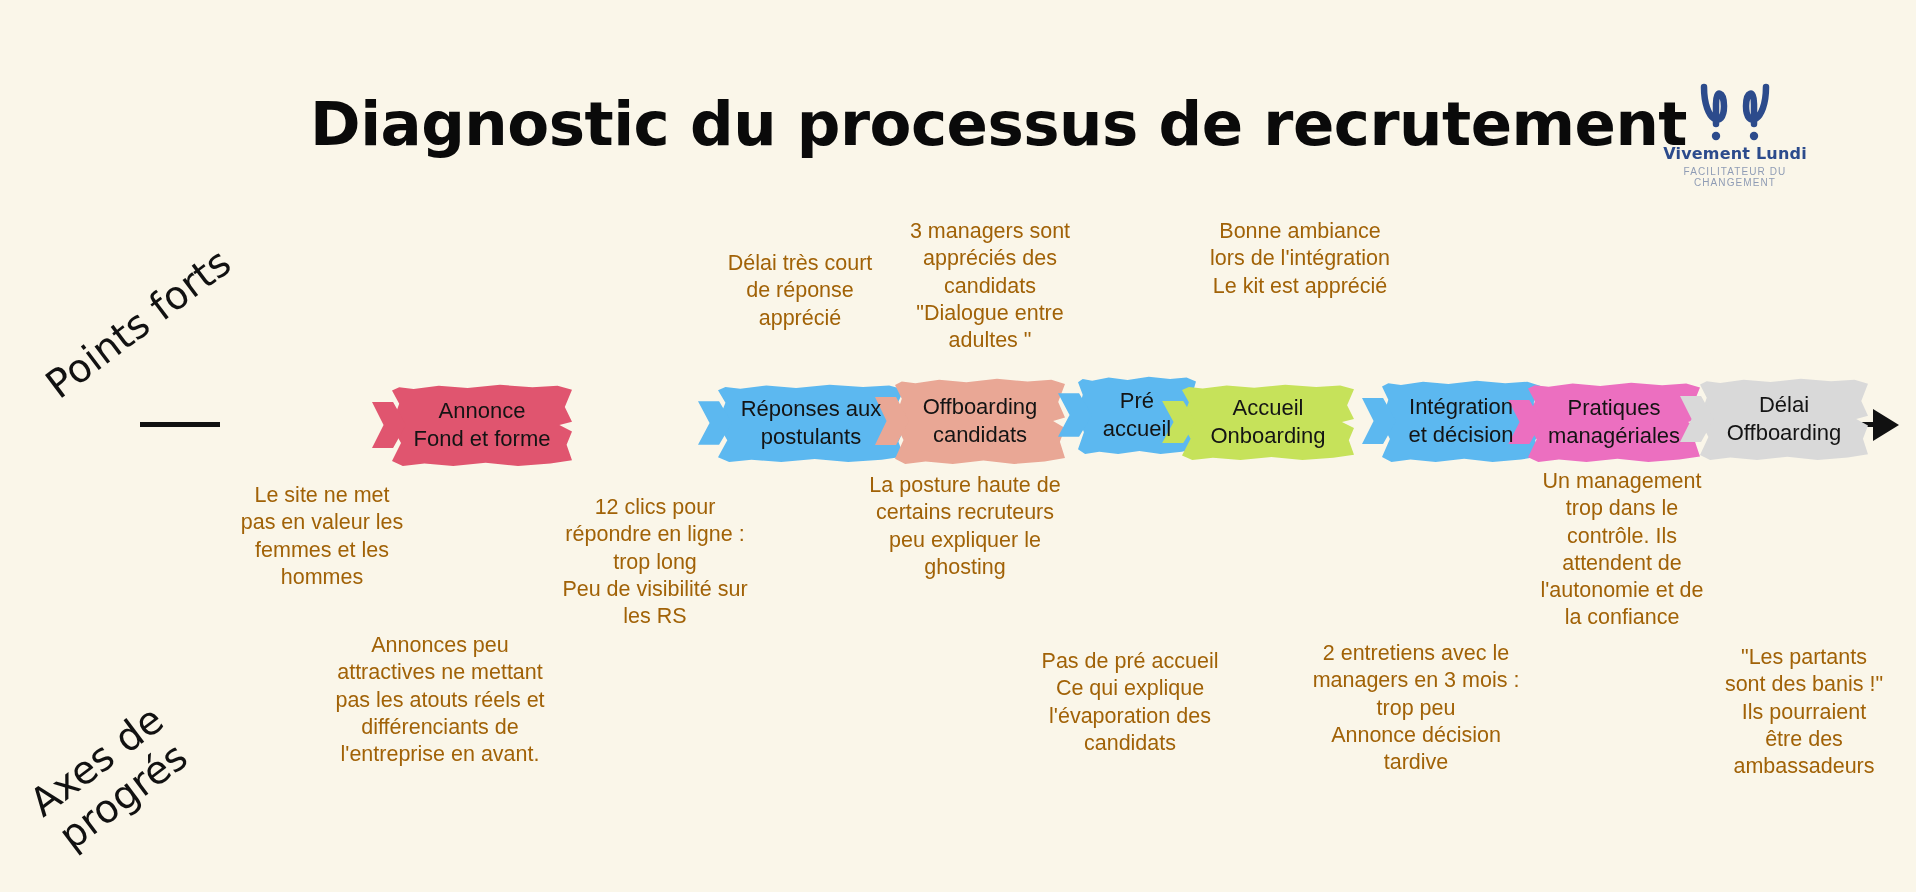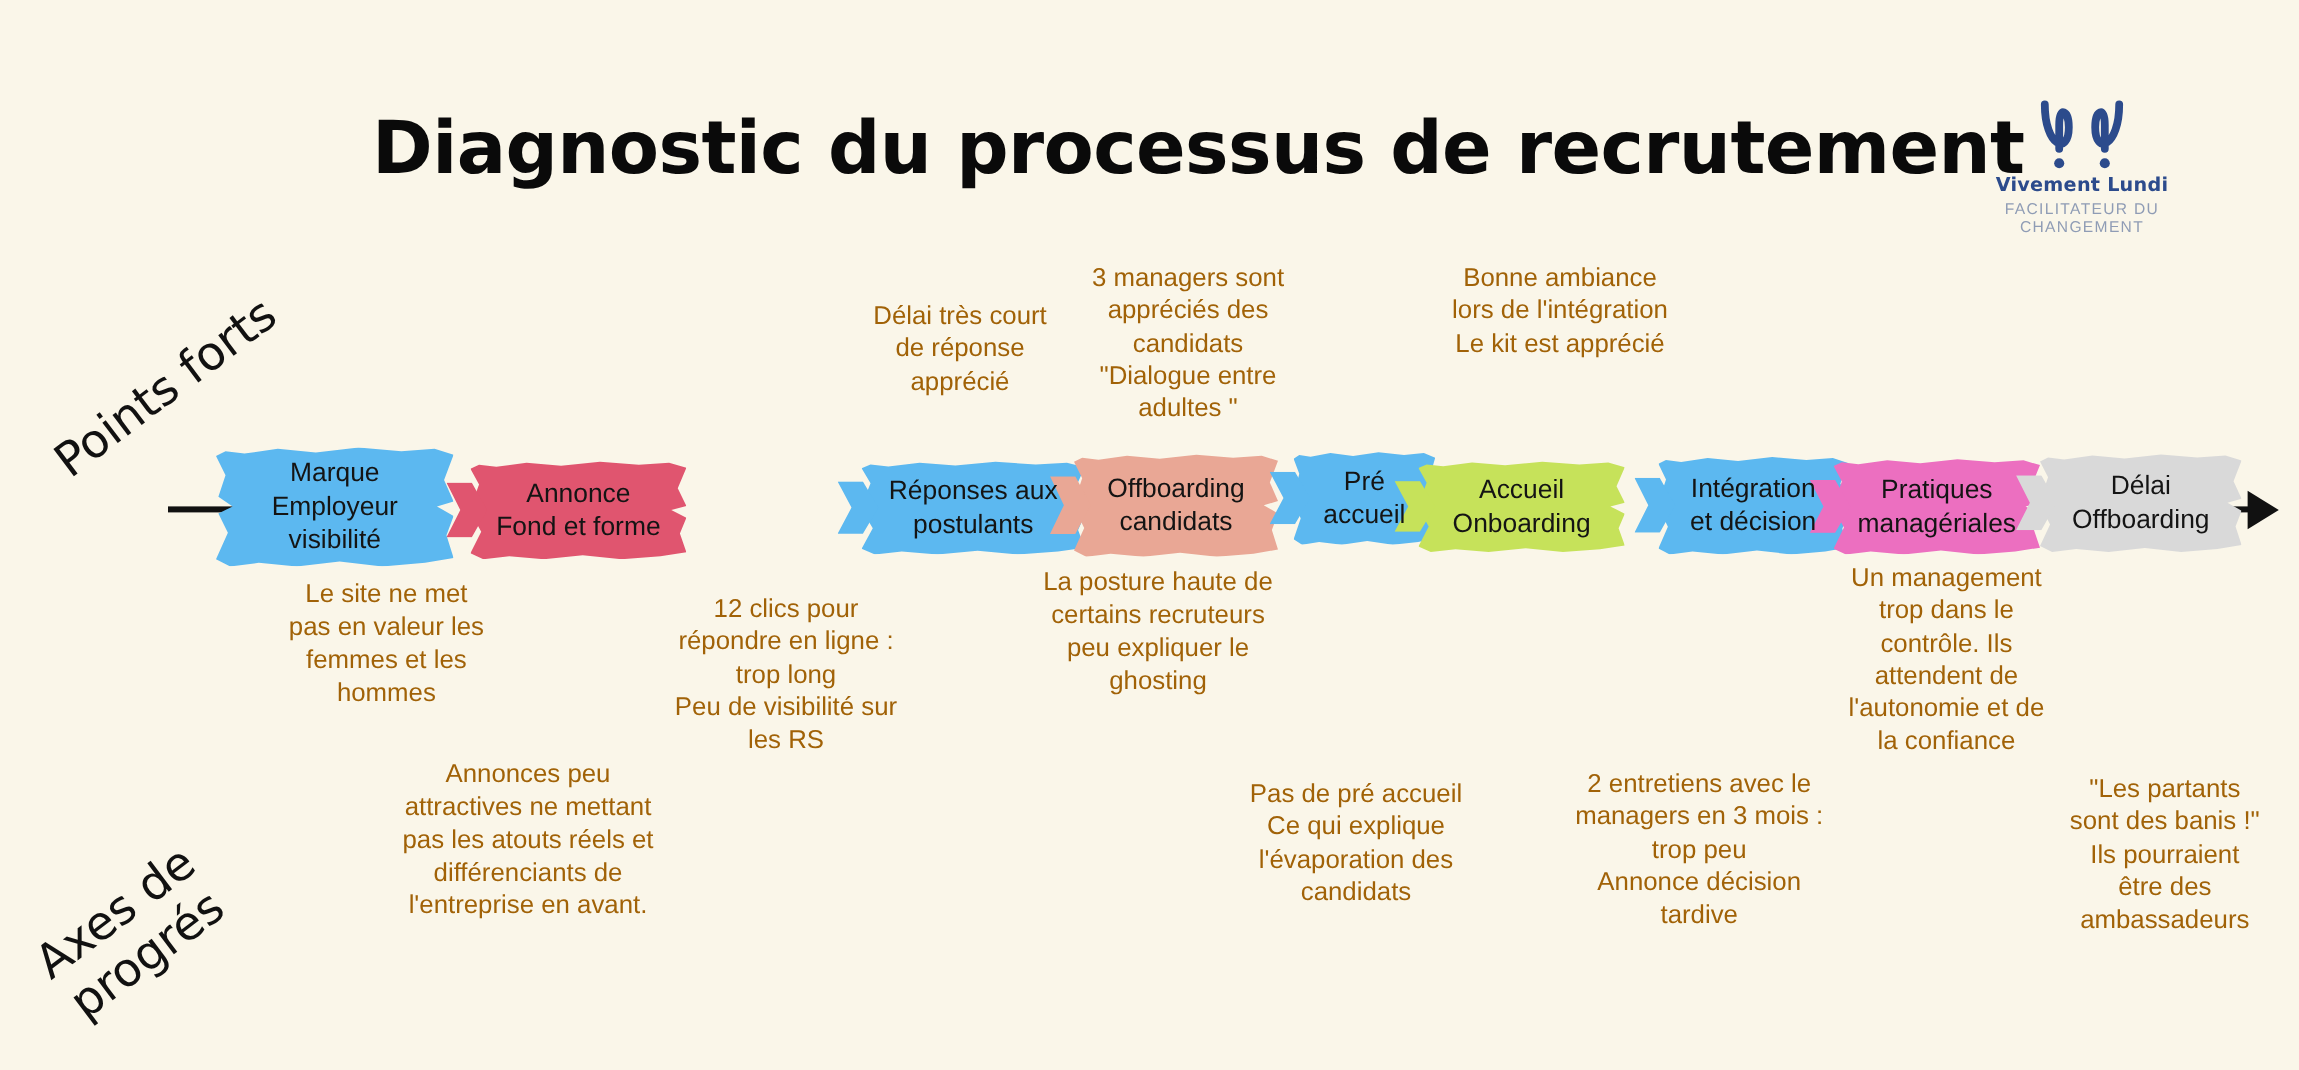--- a/index.html
+++ b/index.html
@@ -47,21 +47,21 @@
   #logo .brand {
     font-family: "DejaVu Sans", sans-serif;
     font-size: 16px;
     font-weight: bold;
     color: #2C4B8C;
     letter-spacing: 0.2px;
     margin-top: 2px;
   }
   #logo .tagline {
     font-family: "Liberation Sans", sans-serif;
-    font-size: 13px;
+    font-size: 10px;
     letter-spacing: 1.1px;
     color: #8F9CB5;
     margin-top: 3px;
   }
 
   
   .corner-label {
     position: absolute;
     font-family: "DejaVu Sans", sans-serif;
     font-size: 39px;
@@ -180,25 +180,20 @@
   <div class="corner-label" id="label-points-forts">Points forts</div>
   <div class="corner-label" id="label-axes-progres">Axes de
 progrés</div>
 
   <div class="axis-line" id="axis-left"></div>
   <div class="axis-line" id="axis-seg2"></div>
   <div class="axis-line" id="axis-seg3"></div>
   <div class="axis-line" id="axis-right"></div>
   <div id="axis-arrow-head"></div>
 
-  <div class="step no-tail" style="--c:#5CB8F0; left:180px; top:372px; width:198px; height:100px;">
-    <span class="step-label">Marque
-Employeur
-visibilité</span>
-  </div>
 
   <div class="step" style="--c:#E0556F; left:392px; top:384px; width:180px; height:82px;">
     <span class="step-label">Annonce
 Fond et forme</span>
   </div>
 
 
   <div class="step" style="--c:#5CB8F0; left:718px; top:384px; width:186px; height:78px;text-align:center;">
     <span class="step-label">Réponses aux
 postulants</span>

